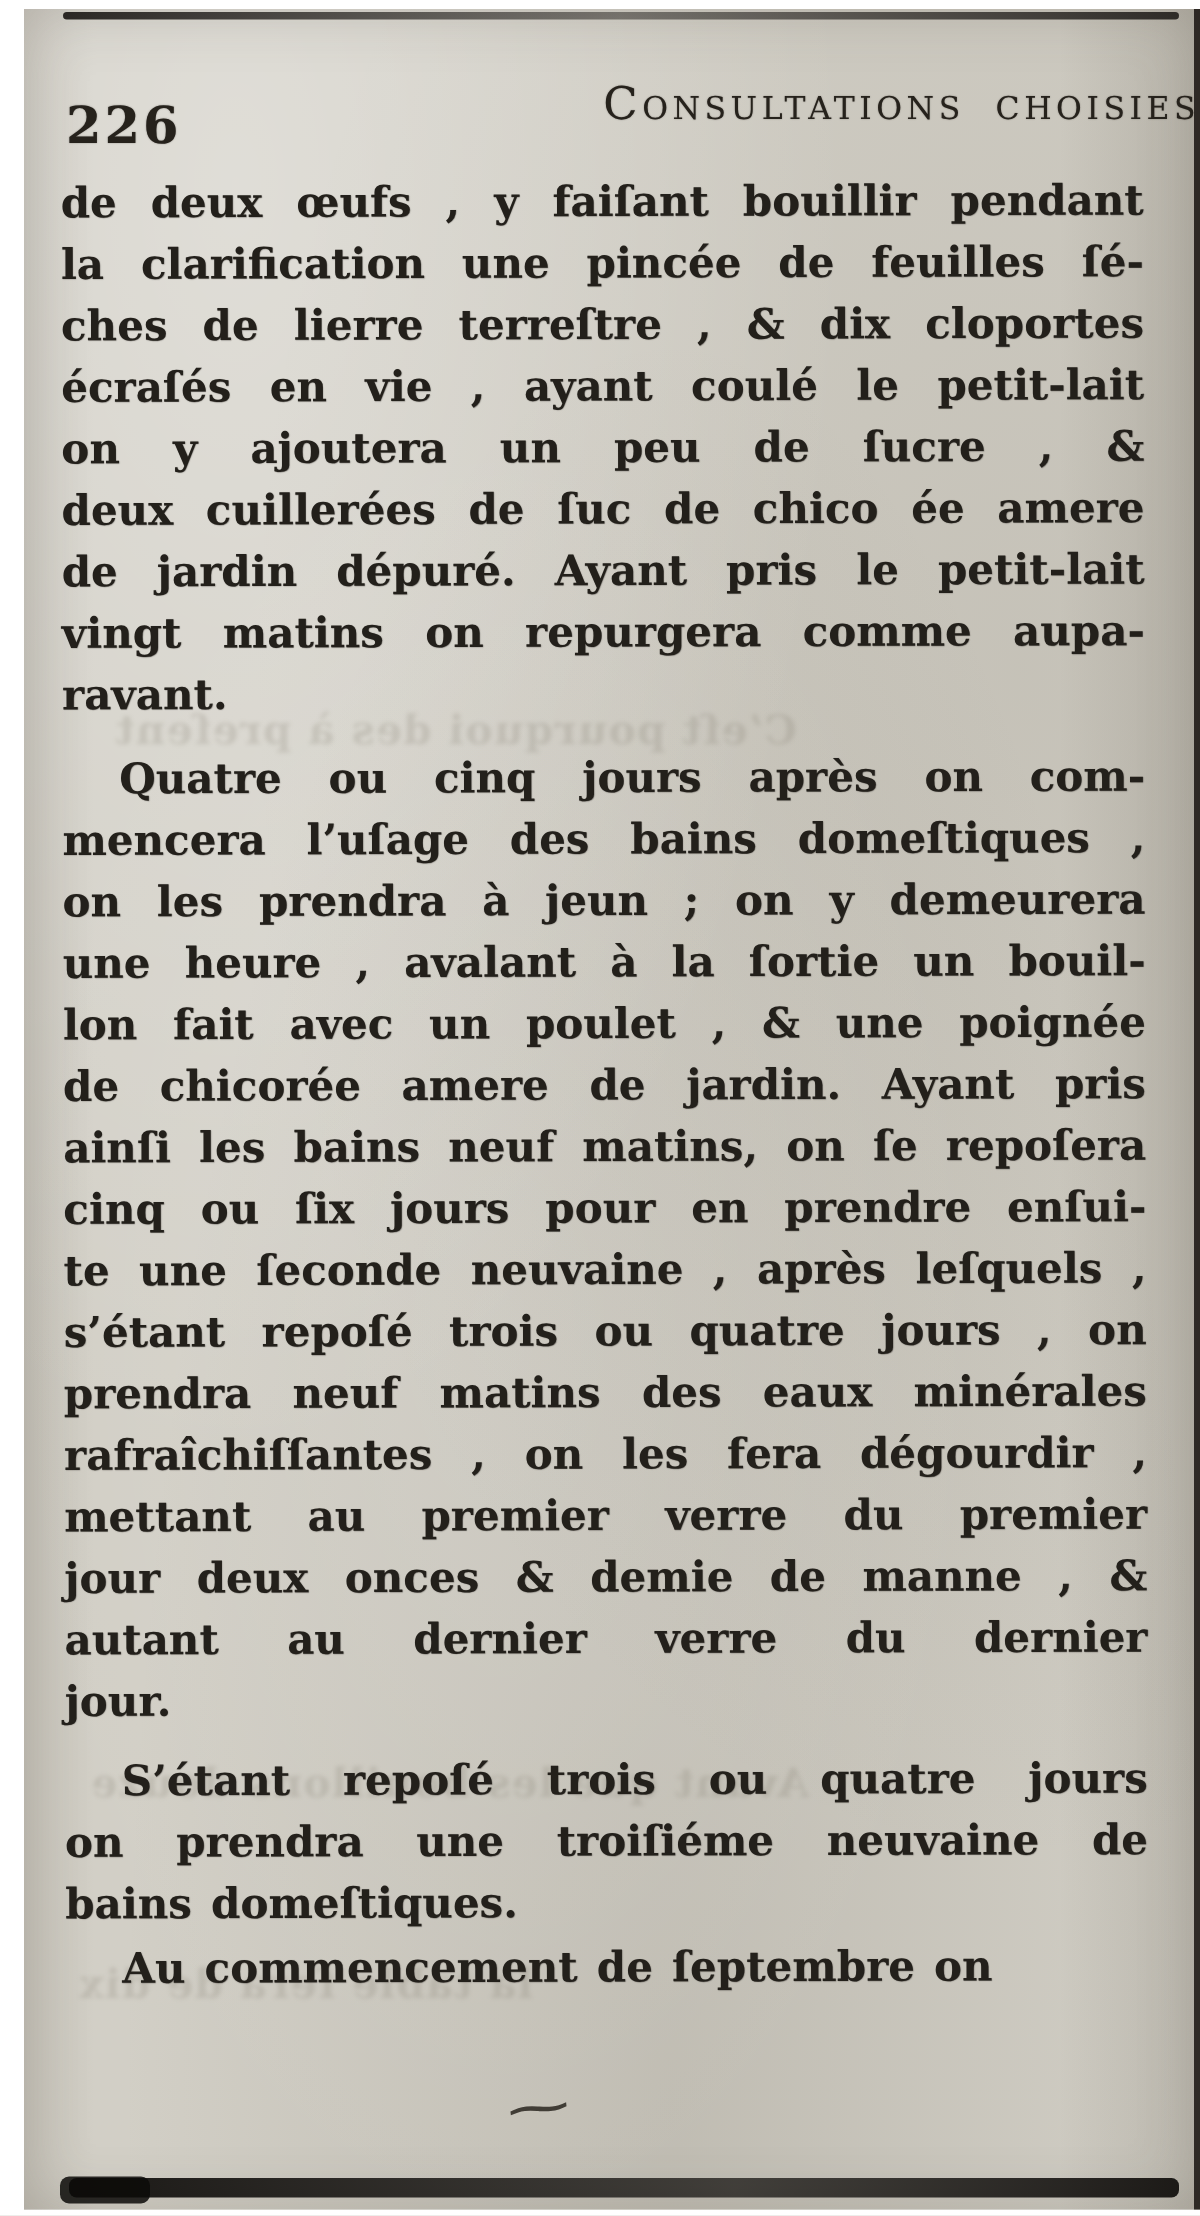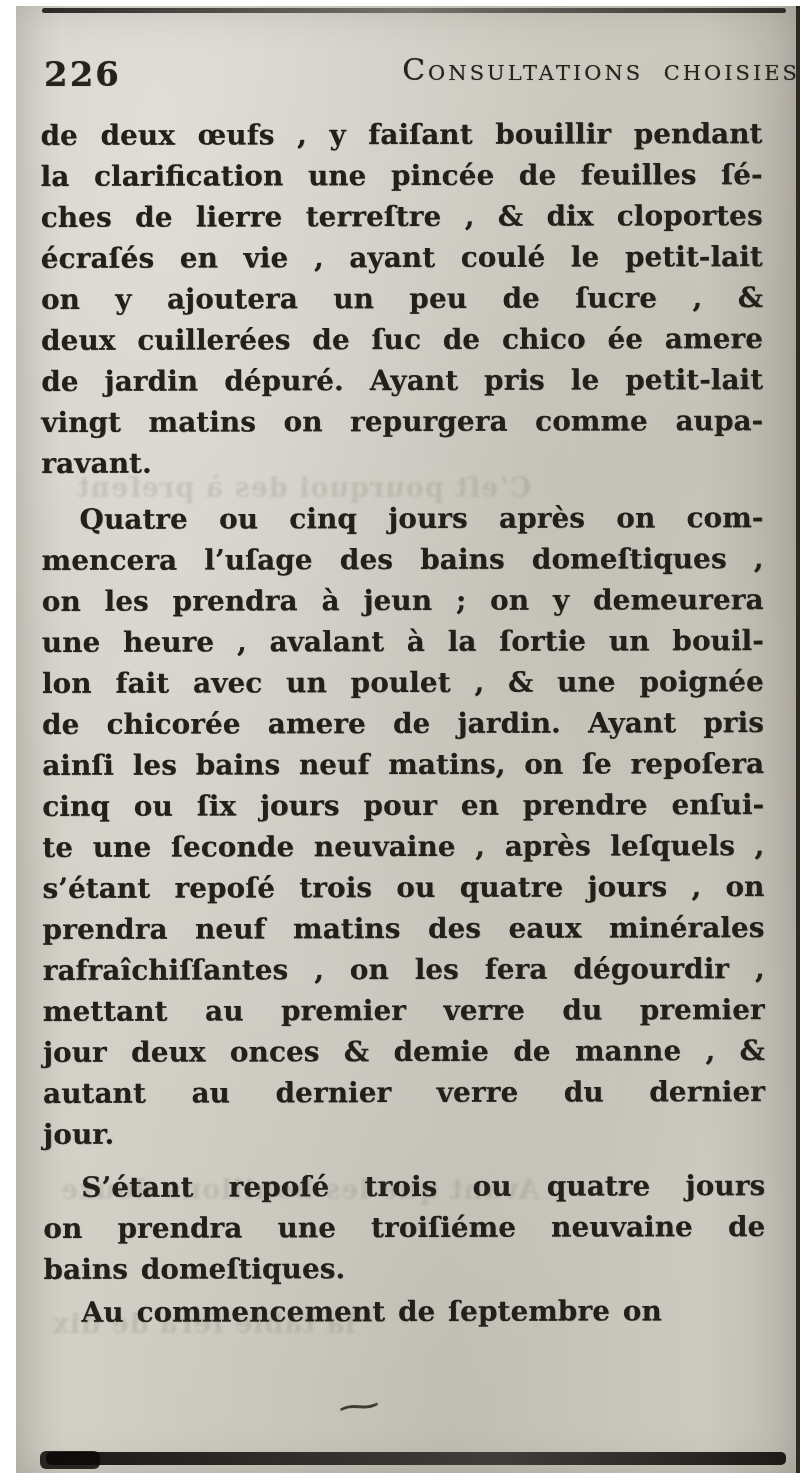--- a/index.html
+++ b/index.html
@@ -26,21 +26,21 @@
   .edge-top{position:absolute;top:2px;left:26px;right:14px;height:5px;border-radius:3px;
     background:linear-gradient(to right, rgba(15,12,10,.85), rgba(15,12,10,.45) 50%, rgba(15,12,10,.8));}
   .edge-bottom{position:absolute;bottom:8px;left:30px;right:14px;height:13px;border-radius:5px;
     background:linear-gradient(to right, rgba(12,10,8,.92), rgba(12,10,8,.70) 60%, rgba(12,10,8,.9));}
   .edge-bottom::before{content:"";position:absolute;left:-6px;bottom:-4px;width:60px;height:18px;
     background:rgba(12,10,8,.85);border-radius:6px;}
   .edge-right{position:absolute;top:0;bottom:0;right:0;width:4px;background:rgba(18,14,11,.82);}
 
   .header{position:relative;margin-top:46px;height:48px;}
   .pagenum{
-    position:absolute;left:28px;top:2px;
+    position:absolute;left:28px;top:12px;
     font-size:34px;font-weight:700;color:#26221c;
     letter-spacing:2px;
     text-shadow:0 0 1px rgba(30,25,20,.5);
   }
   .title{
     display:block;text-align:right;
     font-variant:small-caps;
     font-size:30px;font-weight:400;color:#26221c;
     letter-spacing:3px;word-spacing:8px;
     padding-left:40px;

